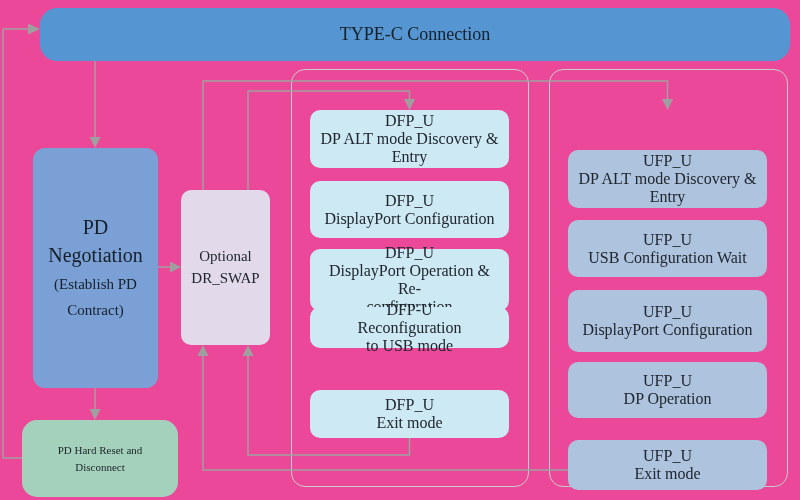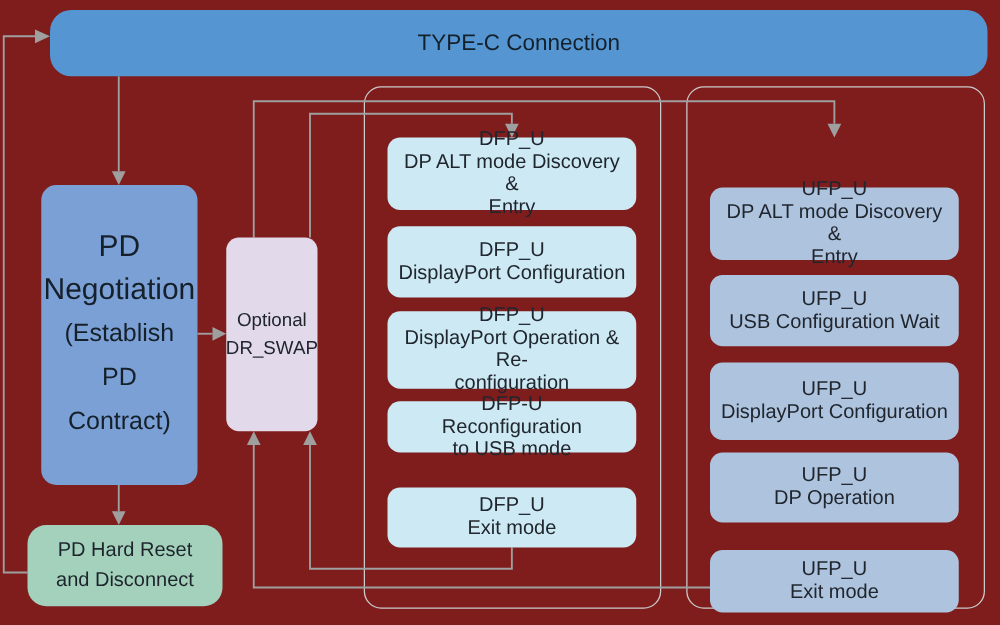--- a/index.html
+++ b/index.html
@@ -1,21 +1,21 @@
 <!DOCTYPE html>
 <html><head>
 <meta charset="utf-8">
 <style>
   html, body { margin: 0; padding: 0; background: #ffffff; }
   .canvas {
     position: relative;
     width: 800px;
     height: 500px;
-    background: #7f1d1d;
-    font-family: Liberation Sans, sans-serif;
+    background: #ec4899;
+    font-family: Liberation Serif, serif;
     color: #1d242c;
     overflow: hidden;
   }
   .node {
     position: absolute;
     box-sizing: border-box;
     display: flex;
     flex-direction: column;
     align-items: center;
     justify-content: center;
@@ -29,35 +29,35 @@
     font-size: 18px;
     color: #14202b;
   }
   .pd-box {
     left: 33px; top: 148px; width: 125px; height: 240px;
     background: #7ba0d5;
     border-radius: 12px;
     color: #15202b;
     padding: 6px;
   }
-  .pd-title { font-size: 24px; line-height: 1.4; white-space: pre-line; }
-  .pd-sub   { font-size: 20px; line-height: 1.75; margin-top: 2px; white-space: pre-line; }
+  .pd-title { font-size: 20px; line-height: 1.4; white-space: pre-line; }
+  .pd-sub   { font-size: 15px; line-height: 1.75; margin-top: 2px; white-space: pre-line; }
   .drswap-box {
-    left: 181px; top: 190px; width: 73px; height: 155px;
+    left: 181px; top: 190px; width: 89px; height: 155px;
     background: #e2d9ea;
     border-radius: 10px;
     font-size: 15px;
     line-height: 1.45;
     color: #20262e;
   }
   .reset-box {
-    left: 22px; top: 420px; width: 156px; height: 65px;
+    left: 22px; top: 420px; width: 156px; height: 77px;
     background: #a3d1bb;
     border-radius: 15px;
-    font-size: 16px;
+    font-size: 11px;
     line-height: 1.5;
     color: #1d242c;
     padding: 4px 10px;
   }
   .group-container {
     position: absolute;
     box-sizing: border-box;
     border: 1.5px solid #cbcbcb;
     border-radius: 14px;
     background: transparent;
@@ -153,21 +153,21 @@
   <div class="node reset-box">PD Hard Reset and Disconnect</div>
 
   <div class="node state-box dfp" style="top:110px; height:58px;">DFP_U
 DP ALT mode Discovery &amp;
 Entry</div>
   <div class="node state-box dfp" style="top:181px; height:57px;">DFP_U
 DisplayPort Configuration</div>
   <div class="node state-box dfp" style="top:249px; height:62px;">DFP_U
 DisplayPort Operation &amp; Re-
 configuration</div>
-  <div class="node state-box dfp" style="top:321px; height:41px;">DFP-U
+  <div class="node state-box dfp" style="top:307px; height:41px;">DFP-U
 Reconfiguration
 to USB mode</div>
   <div class="node state-box dfp" style="top:390px; height:48px;">DFP_U
 Exit mode</div>
 
   <div class="node state-box ufp" style="top:110px; height:58px;">UFP_U
 DP ALT mode Discovery &amp;
 Entry</div>
   <div class="node state-box ufp" style="top:180px; height:57px;">UFP_U
 USB Configuration Wait</div>

